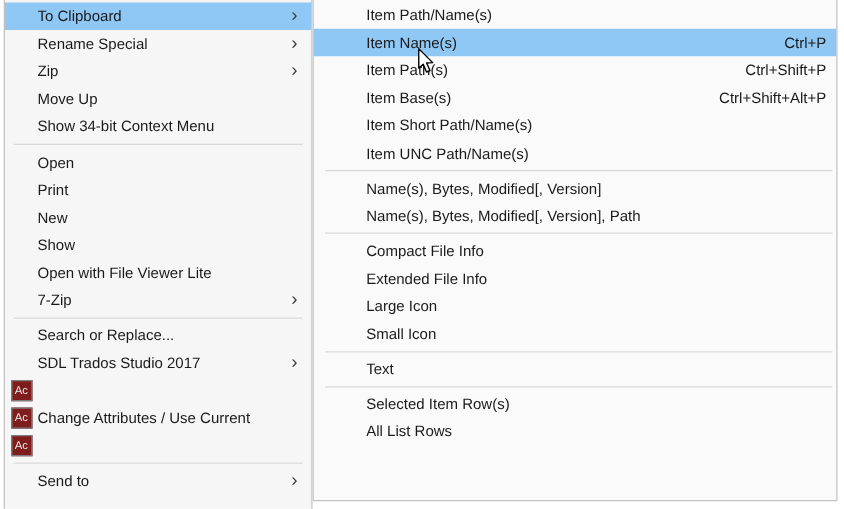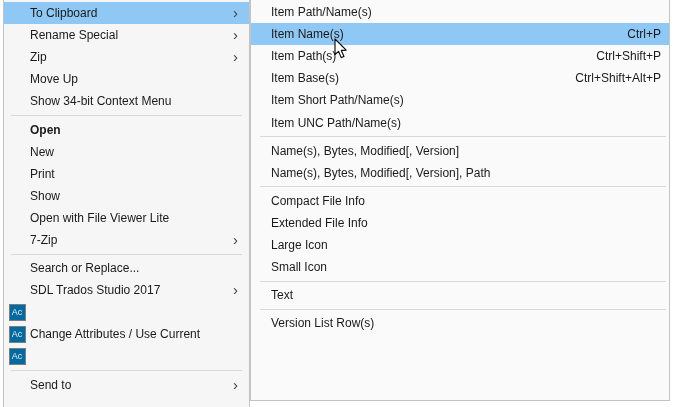--- a/index.html
+++ b/index.html
@@ -23,28 +23,28 @@
     background:var(--menu_bg_left); padding-top:3px;
   }
   .submenu {
     left:250px; top:-2px; width:420px; height:403px;
     background:var(--menu_bg_right); padding-top:2px;
   }
   .mi { display:flex; align-items:center; height:22.1px; white-space:nowrap; }
   .mi.hl { background:var(--highlight); }
   .icon-slot { width:26px; flex:none; display:flex; align-items:center; justify-content:center; }
   .label { flex:1; overflow:hidden; }
-  .bold .label { font-weight:bold; }
+  .bold .label { font-weight:normal; }
   .arrow { width:16px; flex:none; text-align:left; font-size:15px; line-height:14px; color:#3f3f3f; }
-  .submenu .mi { padding-left:20px; padding-right:8px; }
+  .submenu .mi { padding-left:42px; padding-right:8px; }
   .shortcut { margin-left:auto;margin-top:43px; }
   .sep { height:1px; background:var(--separator); margin:2.5px 7px; }
   .submenu .sep { margin:2.5px 3px 2.5px 9px; }
   .ac-icon {
-    width:15px; height:15px; background:#0369a1; border:1px solid #7d7d7d;
+    width:15px; height:15px; background:#7f1d1d; border:1px solid #7d7d7d;
     color:#ececec; font-size:9px; line-height:15px; text-align:center;
   }
   .cursor { position:absolute; left:334px; top:38px; pointer-events:none; }
 </style>
 </head>
 <body>
 
 <div class="canvas">
 
   <div class="menu left-menu">
@@ -82,27 +82,27 @@
     <div class="sep"></div>
 
     <div class="mi bold">
       <span class="icon-slot"></span>
       <span class="label">Open</span>
       <span class="arrow"></span>
     </div>
 
     <div class="mi">
       <span class="icon-slot"></span>
+      <span class="label">Print</span>
+      <span class="arrow"></span>
+    </div>
+
+    <div class="mi">
+      <span class="icon-slot"></span>
       <span class="label">New</span>
-      <span class="arrow"></span>
-    </div>
-
-    <div class="mi">
-      <span class="icon-slot"></span>
-      <span class="label">Print</span>
       <span class="arrow"></span>
     </div>
 
     <div class="mi">
       <span class="icon-slot"></span>
       <span class="label">Show</span>
       <span class="arrow"></span>
     </div>
 
     <div class="mi">
@@ -225,23 +225,26 @@
     <div class="sep"></div>
 
     <div class="mi">
       <span class="label">Text</span>
     </div>
 
 
     <div class="sep"></div>
 
     <div class="mi">
-      <span class="label">Version List Row(s)</span>
-    </div>
-
+      <span class="label">Selected Item Row(s)</span>
+    </div>
+
+    <div class="mi">
+      <span class="label">All List Rows</span>
+    </div>
 
   </div>
 
   <svg class="cursor" width="14" height="21" viewBox="0 0 14 21">
     <path d="M1 1 L1 16.5 L4.6 13.4 L7.2 19.6 L10 18.4 L7.3 12.4 L12.2 12.1 Z" fill="#ffffff" stroke="#000000" stroke-width="1.1" stroke-linejoin="round"></path>
   </svg>
 
 </div>
 
 </body></html>

